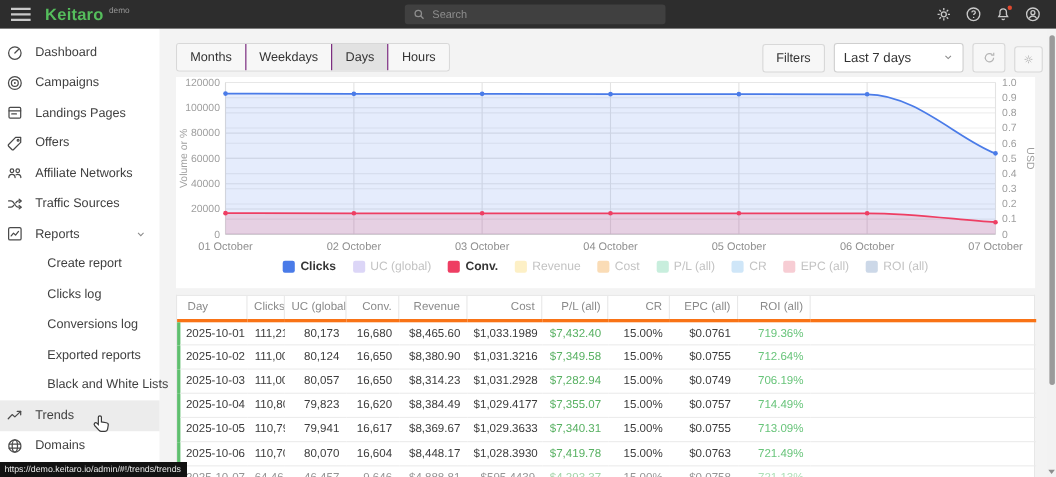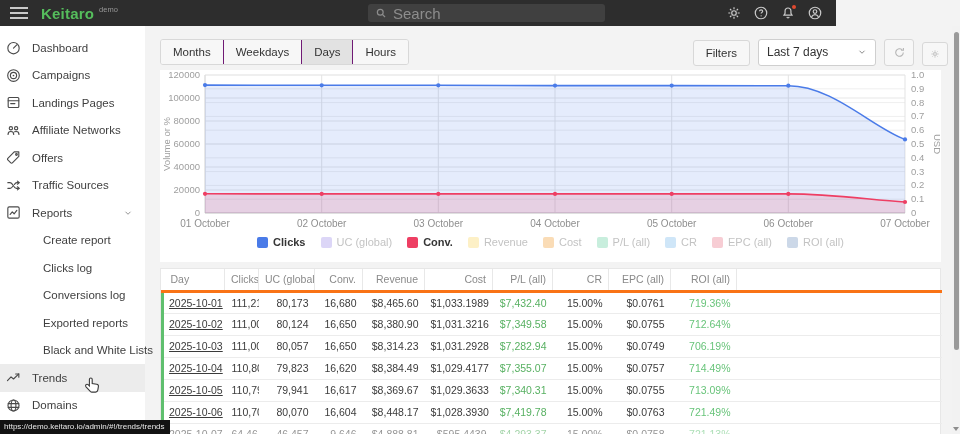--- a/index.html
+++ b/index.html
@@ -2,29 +2,29 @@
 <html><head>
 <meta charset="utf-8">
 <style>
   * { margin:0; padding:0; box-sizing:border-box; }
   html,body { background:#888; }
   .screen {
     position:relative; width:960px; height:434px; overflow:hidden;
     background:#f3f3f3; font-family:"Liberation Sans", sans-serif; color:#3b3b3b;
   }
   
-  .topbar { position:absolute; top:0; left:0; width:836px; height:26px;
+  .topbar { position:absolute; top:0; left:0; width:960px; height:26px;
     background:#2d2d2d; display:flex; align-items:center; z-index:40; }
   .hamburger { margin-left:10px; width:18px; cursor:pointer; }
   .logo { margin-left:13px; font-size:15px; font-weight:bold; color:#55bd5c; letter-spacing:.2px; }
   .logo-badge { margin-left:5px; margin-bottom:7px; font-size:7.5px; color:#979797; }
   .search { position:absolute; left:368px; top:4px; width:237px; height:18px;
     background:#404040; border-radius:3px; display:flex; align-items:center; padding:0 7px; }
   .search input { flex:1; background:transparent; border:none; outline:none;
-    color:#cfcfcf; font-size:15px; margin-left:6px; font-family:"Liberation Sans",sans-serif; }
+    color:#cfcfcf; font-size:10px; margin-left:6px; font-family:"Liberation Sans",sans-serif; }
   .search input::placeholder { color:#8d8d8d; }
   .top-icons { position:absolute; right:13px; top:0; height:26px; display:flex; align-items:center; gap:11px; }
   .tbtn { position:relative; width:16px; height:16px; cursor:pointer; }
   .bell-dot { position:absolute; top:0px; right:0px; width:4px; height:4px; border-radius:50%; background:#e0492f; }
   
   .sidebar { position:absolute; top:26px; left:0; width:145px; bottom:0; background:#fff; padding-top:8px; z-index:10; }
   .side-item { height:27.5px; display:flex; align-items:center; padding-left:5px; cursor:pointer; }
   .side-item .lbl { margin-left:10px; font-size:11.5px; color:#3f3f3f; white-space:nowrap; }
   .side-item.sub { padding-left:43px; }
   .side-item.sub .lbl { margin-left:0; }
@@ -58,21 +58,21 @@
   .leg-item.on .lt { color:#353535; font-weight:bold; }
   
   .table-card { position:absolute; left:15px; top:242px; width:781px; background:#fff;
     border:1px solid #e7e7e7; border-bottom:none; }
   table { border-collapse:collapse; table-layout:fixed; width:779px; font-size:10.5px; }
   th { height:22px; font-weight:normal; color:#8a8a8a; text-align:right; padding:0 6px;
     border-bottom:3px solid #f97316; border-left:1px solid #e8e8e8; white-space:nowrap; overflow:hidden; }
   th:first-child { text-align:left; border-left:none; padding-left:8px; }
   td { height:22px; text-align:right; padding:0 6px; border-bottom:1px solid #ececec;
     white-space:nowrap; overflow:hidden; color:#3b3b3b; }
-  td.day { text-align:left; padding-left:5px; border-left:3px solid #5fbf6e;text-decoration:underline; }
+  td.day { text-align:left; padding-left:5px; border-left:3px solid #5fbf6e; }
   td.clk { text-align:left; padding:0 0 0 7px; }
   td.pl  { color:#57b061; }
   td.roi { color:#68c47a; }
   tr.faded td { opacity:.55; }
   
   .scrollbar { position:absolute; right:0; top:26px; width:8px; bottom:0; background:#f2f2f2; z-index:30; }
   .sb-thumb { position:absolute; top:6px; right:1px; width:5px; height:318px; background:#9a9a9a; border-radius:3px; }
   .sb-arrow { position:absolute; bottom:3px; right:1px; width:0; height:0;
     border-left:3px solid transparent; border-right:3px solid transparent; border-top:4px solid #8d8d8d; }
   .status-tip { position:absolute; left:0; bottom:0; background:#121212; color:#e8e8e8;
@@ -145,33 +145,33 @@
       <div class="side-item">
         <svg width="17" height="17" viewBox="0 0 24 24" fill="none" stroke="#4a4a4a" stroke-width="1.6" stroke-linecap="round" stroke-linejoin="round">
           <rect x="4.5" y="5" width="15" height="14" rx="1.5"></rect>
           <path d="M4.5 9.5h15"></path>
           <path d="M8 13.5h6"></path>
         </svg>
         <span class="lbl">Landings Pages</span>
       </div>
       <div class="side-item">
         <svg width="17" height="17" viewBox="0 0 24 24" fill="none" stroke="#4a4a4a" stroke-width="1.6" stroke-linecap="round" stroke-linejoin="round">
+          <path d="M13 4h6.5v6.5L10.4 19.6c-.6.6-1.6.6-2.2 0L4 15.4c-.6-.6-.6-1.6 0-2.2L13 4z"></path>
+          <circle cx="16.2" cy="7.8" r="1.2"></circle>
+        </svg>
+        <span class="lbl">Offers</span>
+      </div>
+      <div class="side-item">
+        <svg width="17" height="17" viewBox="0 0 24 24" fill="none" stroke="#4a4a4a" stroke-width="1.6" stroke-linecap="round" stroke-linejoin="round">
           <circle cx="8.3" cy="8.8" r="2.3"></circle>
           <circle cx="15.7" cy="8.8" r="2.3"></circle>
           <path d="M4.3 17.5c0-2.3 1.8-4.1 4-4.1s4 1.8 4 4.1"></path>
           <path d="M13.6 13.9c.6-.3 1.3-.5 2.1-.5 2.2 0 4 1.8 4 4.1"></path>
         </svg>
         <span class="lbl">Affiliate Networks</span>
-      </div>
-      <div class="side-item">
-        <svg width="17" height="17" viewBox="0 0 24 24" fill="none" stroke="#4a4a4a" stroke-width="1.6" stroke-linecap="round" stroke-linejoin="round">
-          <path d="M13 4h6.5v6.5L10.4 19.6c-.6.6-1.6.6-2.2 0L4 15.4c-.6-.6-.6-1.6 0-2.2L13 4z"></path>
-          <circle cx="16.2" cy="7.8" r="1.2"></circle>
-        </svg>
-        <span class="lbl">Offers</span>
       </div>
       <div class="side-item">
         <svg width="17" height="17" viewBox="0 0 24 24" fill="none" stroke="#4a4a4a" stroke-width="1.6" stroke-linecap="round" stroke-linejoin="round">
           <path d="M4 8h3.2c4.2 0 4.6 8 8.8 8h3"></path>
           <path d="M4 16h3.2c1.6 0 2.7-1.2 3.6-2.6"></path>
           <path d="M13.2 10.5c.9-1.4 2-2.5 3.6-2.5h2.2"></path>
           <path d="M17.5 5.8L20.3 8l-2.8 2.2"></path>
           <path d="M17.5 13.8l2.8 2.2-2.8 2.2"></path>
         </svg>
         <span class="lbl">Traffic Sources</span>

